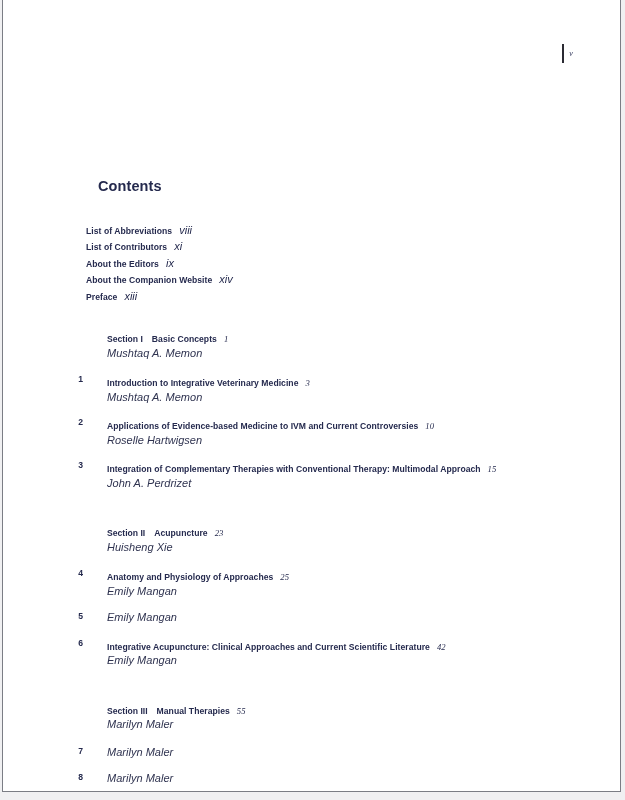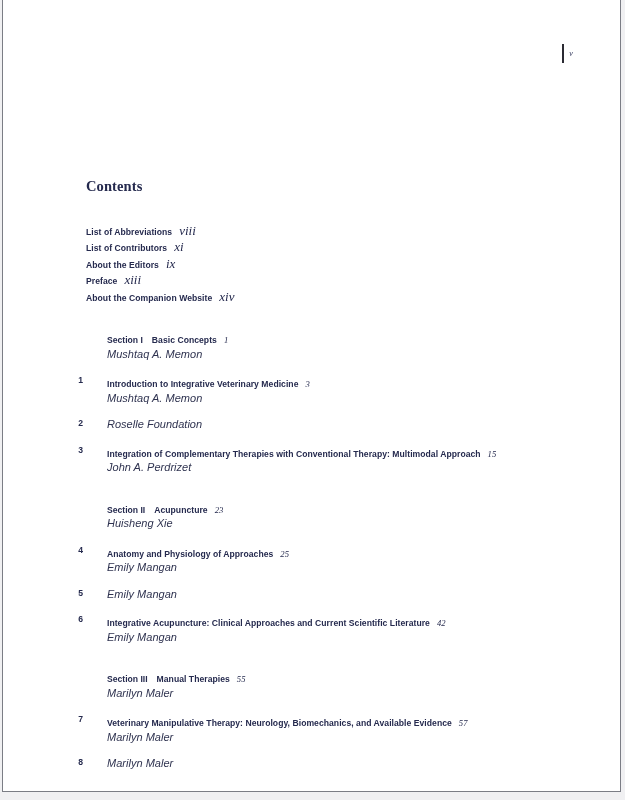--- a/index.html
+++ b/index.html
@@ -53,60 +53,60 @@
 
   
   .toc {
     position: absolute;
     left: 83px;
     top: 178px;
     width: 470px;
   }
 
   .toc-title {
-    font-family: Liberation Serif, serif;
+    font-family: Liberation Sans, sans-serif;
     font-weight: bold;
     font-size: 14.5px;
     color: #252a4e;
     letter-spacing: 0.1px;
-    margin: 0 0 28px 0;
+    margin: 0 0 28px 12px;
   }
 
   
   .frontmatter {
     margin-bottom: 26px;
   }
   .fm-row {
     line-height: 14.4px;
     white-space: nowrap;
   }
   .fm-label {
     font-size: 8.6px;
     font-weight: bold;
     color: #252a4e;
     letter-spacing: 0.05px;
     text-align: right;
   }
   .fm-page {
-    font-family: Liberation Serif, serif;
-    font-style: italic;
-    font-size: 13px;
+    font-family: Liberation Sans, sans-serif;
+    font-style: italic;
+    font-size: 11px;
     color: #252a4e;
     margin-left: 7px;
   }
 
   
   .entry {
     position: relative;
     padding-left: 21px;
     margin-bottom: 13px;
     white-space: nowrap;
   }
   .entry.section-entry {
-    margin-top: 4px;
+    margin-top: 12px;
     margin-bottom: 14px;
   }
   .entry-num {
     position: absolute;
     left: -15px;
     top: 0;
     width: 12px;
     text-align: right;
     font-size: 8.6px;
     font-weight: bold;
@@ -162,45 +162,48 @@
       <div class="fm-row">
         <span class="fm-label">List of Abbreviations</span><span class="fm-page">viii</span>
       </div>
       <div class="fm-row">
         <span class="fm-label">List of Contributors</span><span class="fm-page">xi</span>
       </div>
       <div class="fm-row">
         <span class="fm-label">About the Editors</span><span class="fm-page">ix</span>
       </div>
       <div class="fm-row">
+        <span class="fm-label">About the Companion Website</span><span class="fm-page">xiv</span>
+      </div>
+      <div class="fm-row">
         <span class="fm-label">Preface</span><span class="fm-page">xiii</span>
       </div>
-      <div class="fm-row">
-        <span class="fm-label">About the Companion Website</span><span class="fm-page">xiv</span>
-      </div>
     </div>
 
     <div class="entry section-entry">
       <div class="entry-line">
         <span class="section-label">Section I</span><span class="entry-title">Basic Concepts</span><span class="entry-page">1</span>
       </div>
       <div class="entry-author">Mushtaq A. Memon</div>
     </div>
 
     <div class="entry">
       <span class="entry-num">1</span>
       <div class="entry-line">
         <span class="entry-title">Introduction to Integrative Veterinary Medicine</span><span class="entry-page">3</span>
       </div>
       <div class="entry-author">Mushtaq A. Memon</div>
     </div>
 
     <div class="entry">
       <span class="entry-num">2</span>
-      <div class="entry-author">Roselle Foundation</div>
+      <div class="entry-line">
+        <span class="entry-title">Applications of Evidence-based Medicine to IVM and Current Controversies</span><span class="entry-page">10</span>
+      </div>
+      <div class="entry-author">Roselle Hartwigsen</div>
     </div>
 
     <div class="entry">
       <span class="entry-num">3</span>
       <div class="entry-line">
         <span class="entry-title">Integration of Complementary Therapies with Conventional Therapy: Multimodal Approach</span><span class="entry-page">15</span>
       </div>
       <div class="entry-author">John A. Perdrizet</div>
     </div>
 
@@ -238,23 +241,20 @@
 
     <div class="entry section-entry">
       <div class="entry-line">
         <span class="section-label">Section III</span><span class="entry-title">Manual Therapies</span><span class="entry-page">55</span>
       </div>
       <div class="entry-author">Marilyn Maler</div>
     </div>
 
     <div class="entry">
       <span class="entry-num">7</span>
-      <div class="entry-line">
-        <span class="entry-title">Veterinary Manipulative Therapy: Neurology, Biomechanics, and Available Evidence</span><span class="entry-page">57</span>
-      </div>
       <div class="entry-author">Marilyn Maler</div>
     </div>
 
     <div class="entry">
       <span class="entry-num">8</span>
       <div class="entry-author">Marilyn Maler</div>
     </div>
 
   </div>
 </div>

